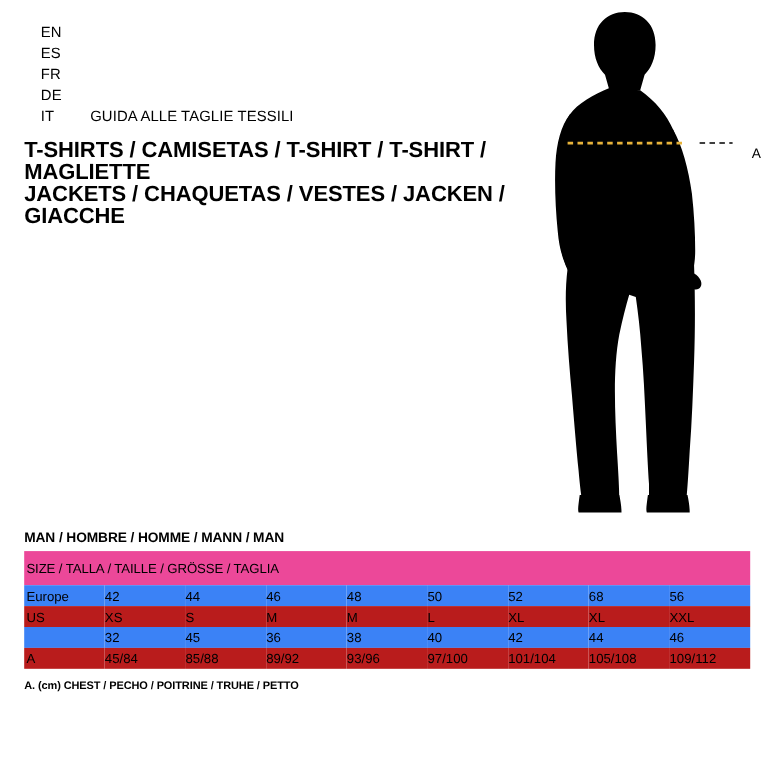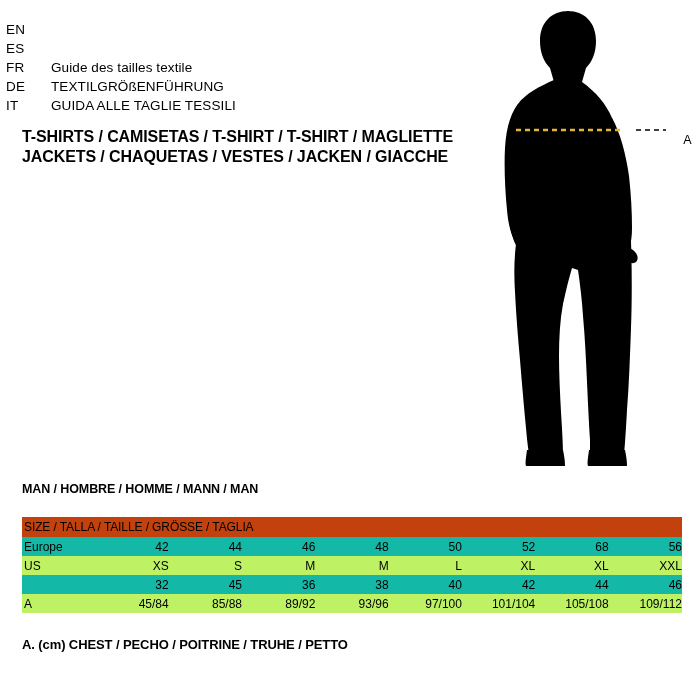--- a/index.html
+++ b/index.html
@@ -17,21 +17,21 @@
   }
   #page {
     position: relative;
     width: 700px;
     height: 700px;
   }
 
   
   .lang-block {
     position: absolute;
-    left: 6px;
+    left: 37px;
     top: 20px;
     width: 450px;
   }
   .lang-row {
     display: flex;
     align-items: baseline;
     line-height: 19px;
     height: 19px;
   }
   .lang-code {
@@ -44,21 +44,21 @@
     letter-spacing: 0.1px;
   }
 
   .garment-lines {
     position: absolute;
     left: 22px;
     top: 127px;
     width: 470px;
   }
   .garment-line {
-    font-size: 16px;
+    font-size: 20px;
     font-weight: bold;
     line-height: 20px;
     letter-spacing: -0.1px;
   }
 
   
   .figure-wrap {
     position: absolute;
     left: 470px;
     top: 8px;
@@ -80,80 +80,78 @@
   .table-section {
     position: absolute;
     left: 22px;
     top: 482px;
     width: 660px;
   }
   .man-title {
     font-size: 12.5px;
     font-weight: bold;
     letter-spacing: -0.1px;
-    margin-bottom: 21px;
+    margin-bottom: 5px;
   }
   table.size-table {
     border-collapse: collapse;
     width: 660px;
     table-layout: fixed;
     font-size: 12px;
   }
   table.size-table td, table.size-table th {
     padding: 0;
     height: 19px;
     vertical-align: middle;
     font-weight: normal;
-    text-align: right;
+    text-align: left;
   }
   table.size-table tr.header-row td {
-    background: #c2410c;
+    background: #ec4899;
     text-align: left;
     font-size: 12px;
     letter-spacing: -0.1px;
     padding-left: 2px;
-    height: 20px;
+    height: 31px;
   }
   table.size-table td.rowlabel {
     text-align: left;
     padding-left: 2px;
     width: 92px;
   }
   tr.shaded td {
-    background: #14b8a6;
+    background: #3b82f6;
   }
   tr.plain td {
-    background: #bef264;
+    background: #b91c1c;
   }
   .footnote {
-    margin-top: 24px;
-    font-size: 13px;
+    margin-top: 10px;
+    font-size: 10px;
     font-weight: bold;
     letter-spacing: -0.1px;
   }
 </style>
 </head>
 <body>
 
 <div id="page">
 
   <div class="lang-block">
     <div class="lang-row">
       <span class="lang-code">EN</span>
     </div>
     <div class="lang-row">
       <span class="lang-code">ES</span>
     </div>
     <div class="lang-row">
       <span class="lang-code">FR</span>
-      <span class="lang-text">Guide des tailles textile</span>
     </div>
     <div class="lang-row">
       <span class="lang-code">DE</span>
-      <span class="lang-text">TEXTILGRÖßENFÜHRUNG</span>
     </div>
     <div class="lang-row">
       <span class="lang-code">IT</span>
       <span class="lang-text">GUIDA ALLE TAGLIE TESSILI</span>
     </div>
   </div>
 
   <div class="garment-lines">
     <div class="garment-line">T-SHIRTS / CAMISETAS / T-SHIRT / T-SHIRT / MAGLIETTE</div>
     <div class="garment-line">JACKETS / CHAQUETAS / VESTES / JACKEN / GIACCHE</div>

